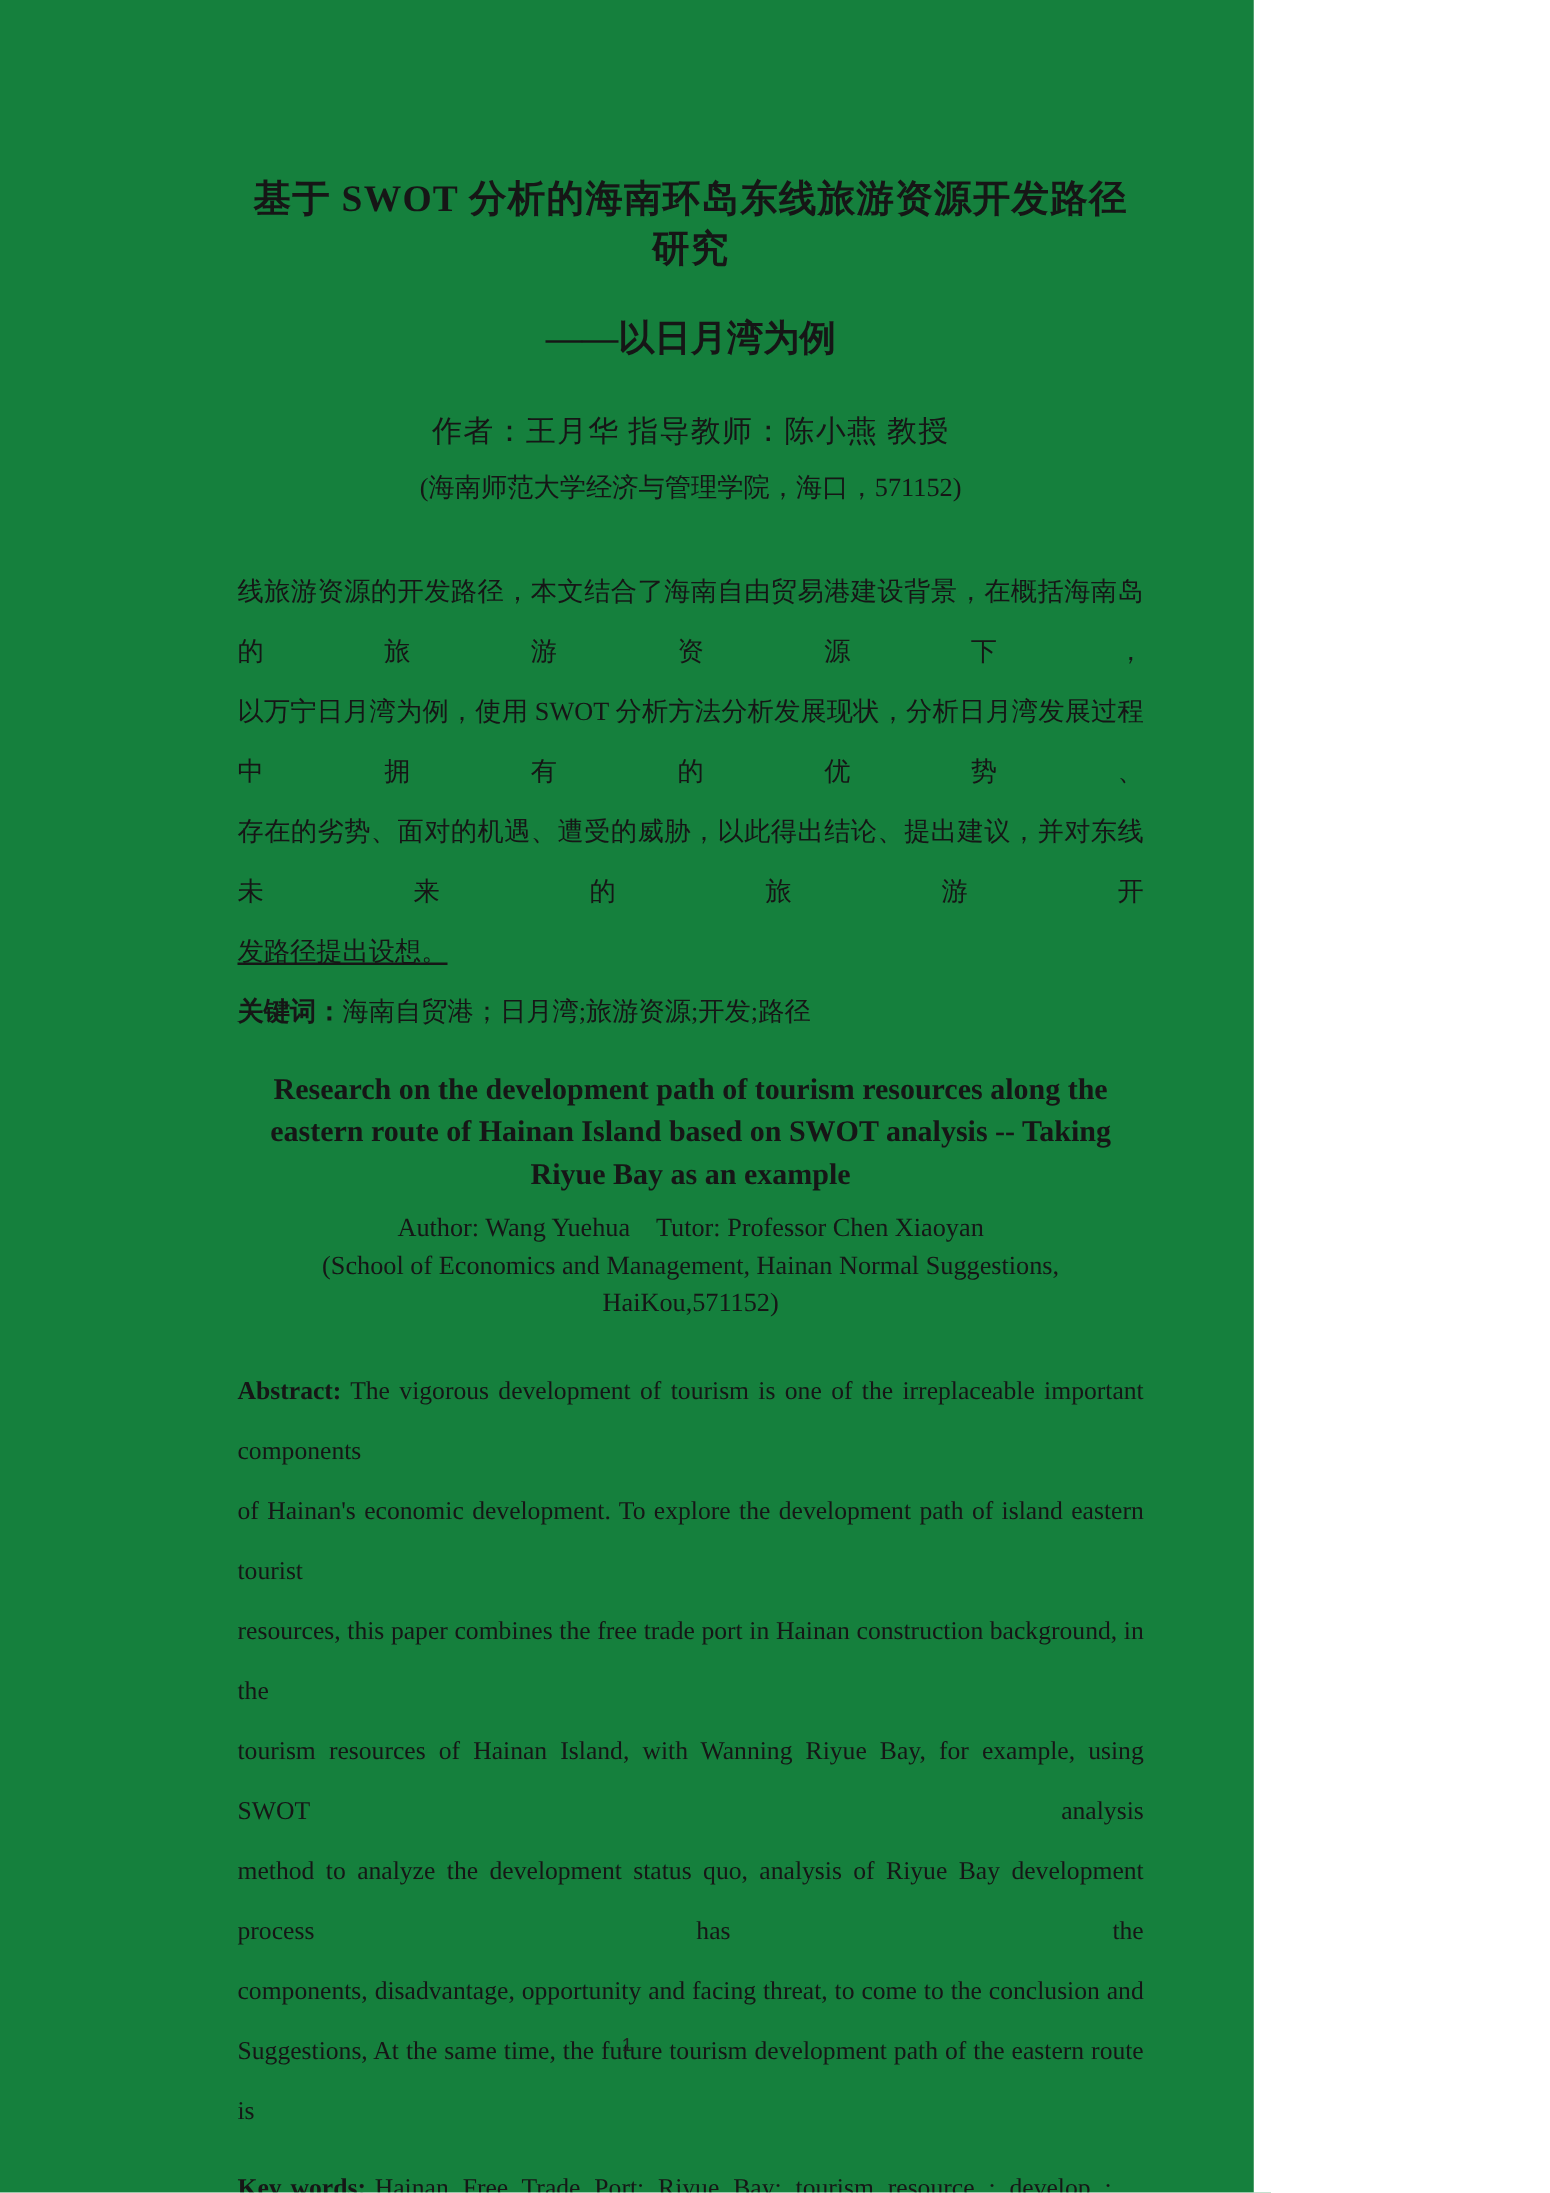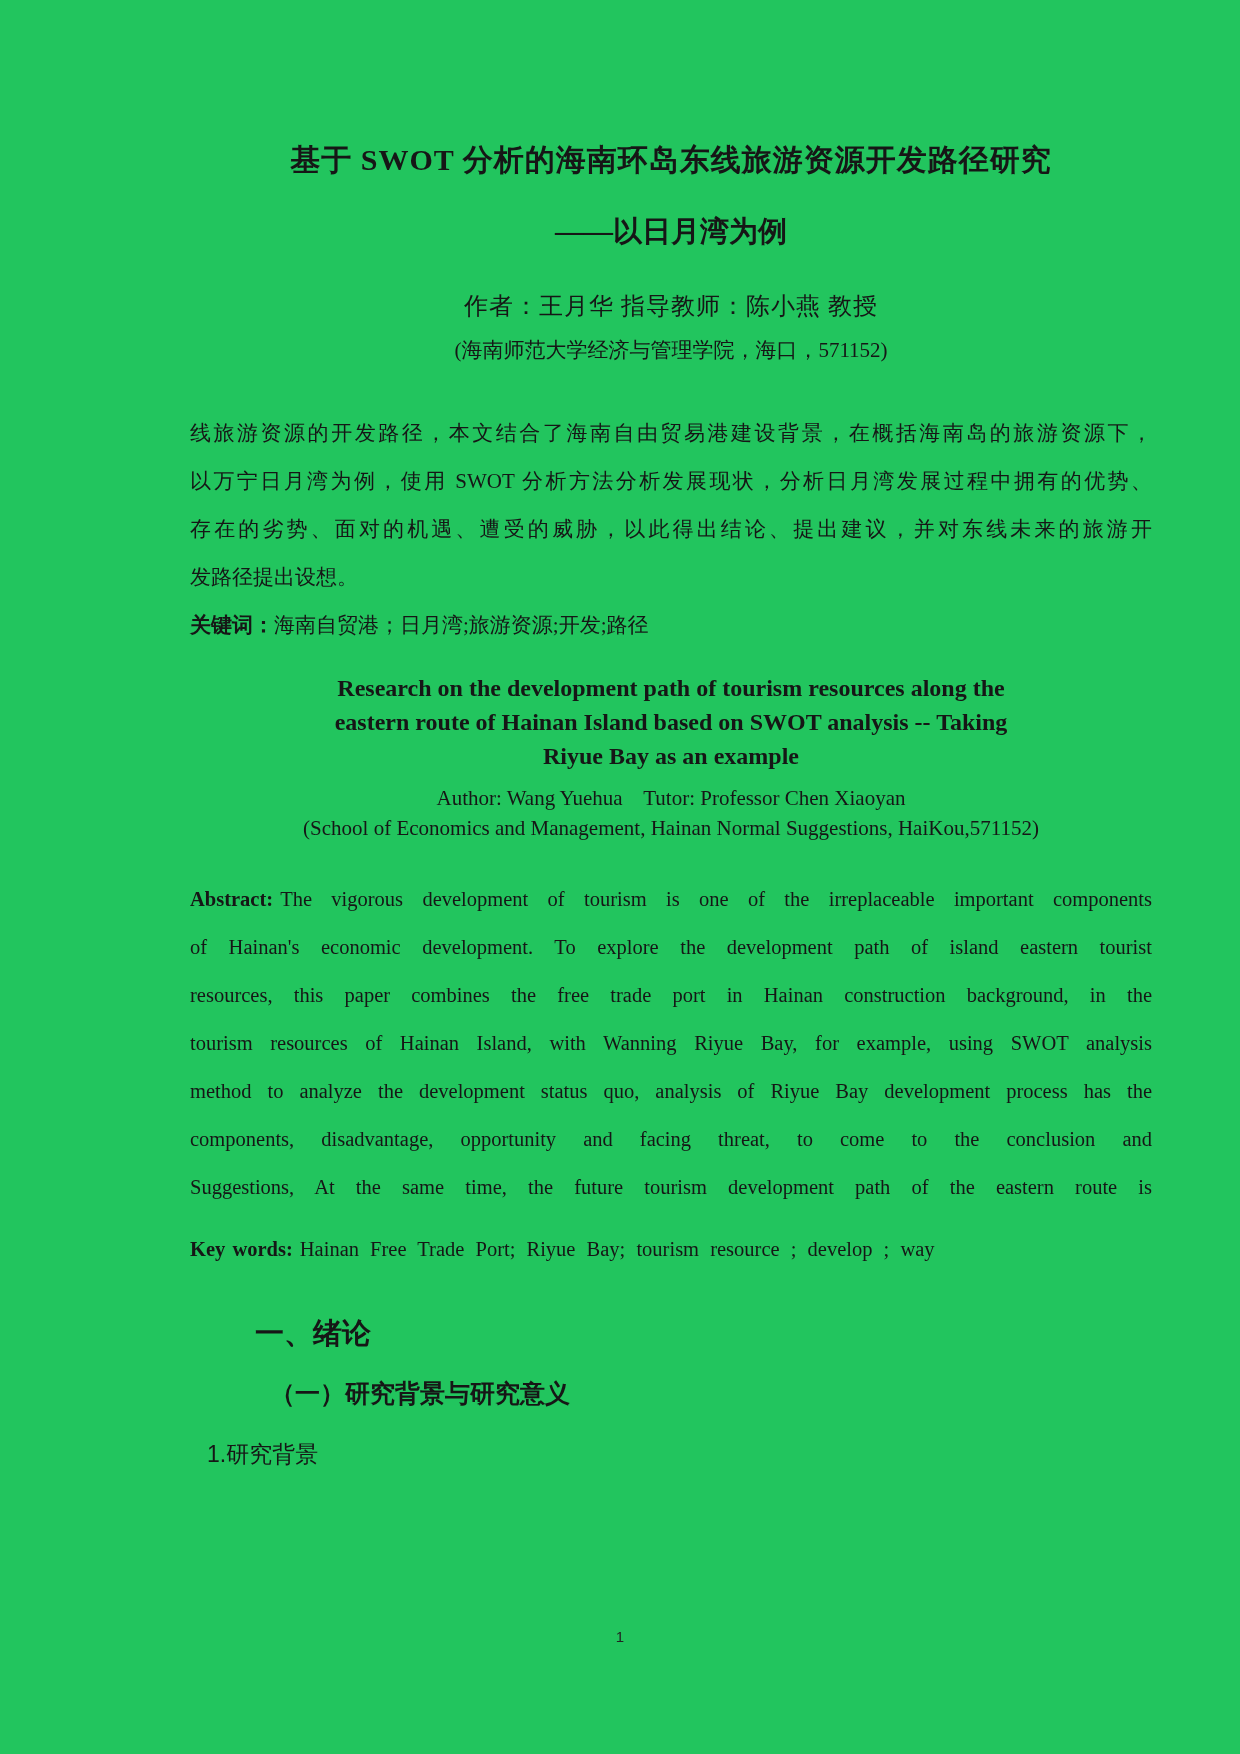--- a/index.html
+++ b/index.html
@@ -1,20 +1,20 @@
 <!DOCTYPE html>
 <html><head>
 <meta charset="utf-8">
 <style>
   html, body { margin: 0; padding: 0; background: #ffffff; }
   .page {
     position: relative;
-    width: 1240px;
+    width: 1003px;
     height: 1754px;
-    background: #22c55e;
+    background: #15803d;
     color: #161616;
     font-family: "Liberation Serif", "DejaVu Serif", serif;
     box-sizing: border-box;
     padding: 0 88px 0 190px;
     overflow: hidden;
   }
   
   .title-cn-1 {
     margin: 0; padding-top: 140px;
     font-size: 30px; font-weight: 700;
@@ -35,21 +35,21 @@
     margin-top: 14px;
     font-size: 21px; text-align: center; line-height: 28px;
   }
   
   .abs-cn { margin-top: 45px; font-size: 21px; }
   .cn-line {
     line-height: 48px;
     text-align: justify;
     text-align-last: justify;
   }
-  .cn-line.last { text-align-last: left; }
+  .cn-line.last { text-align-last: left; text-decoration: underline; }
   .cn-label { font-weight: 600; }
   .kw-cn { font-size: 21px; line-height: 48px; }
   .kw-cn .cn-label { font-weight: 600; }
   
   .title-en {
     margin-top: 22px;
     font-size: 24px; font-weight: 700;
     text-align: center; line-height: 34px;
   }
   .byline-en {

